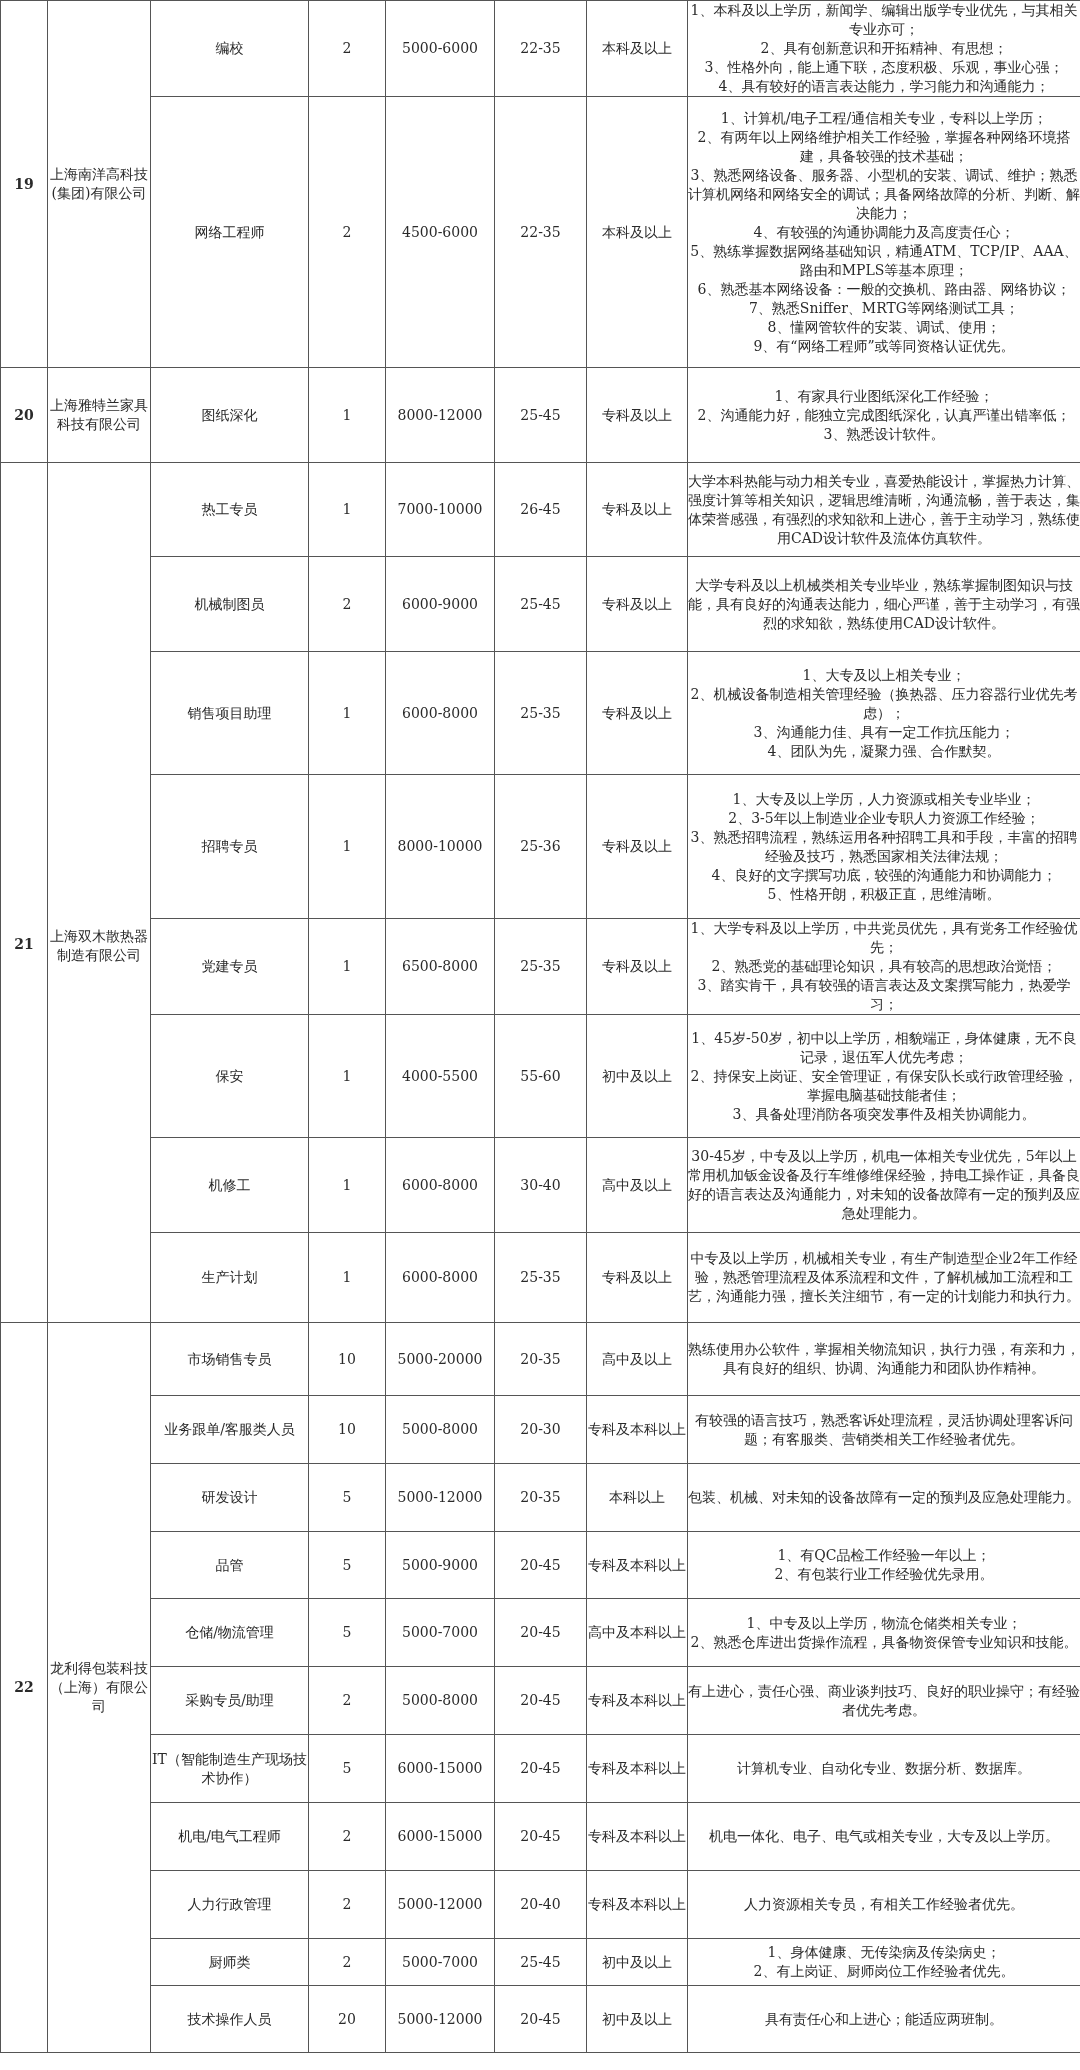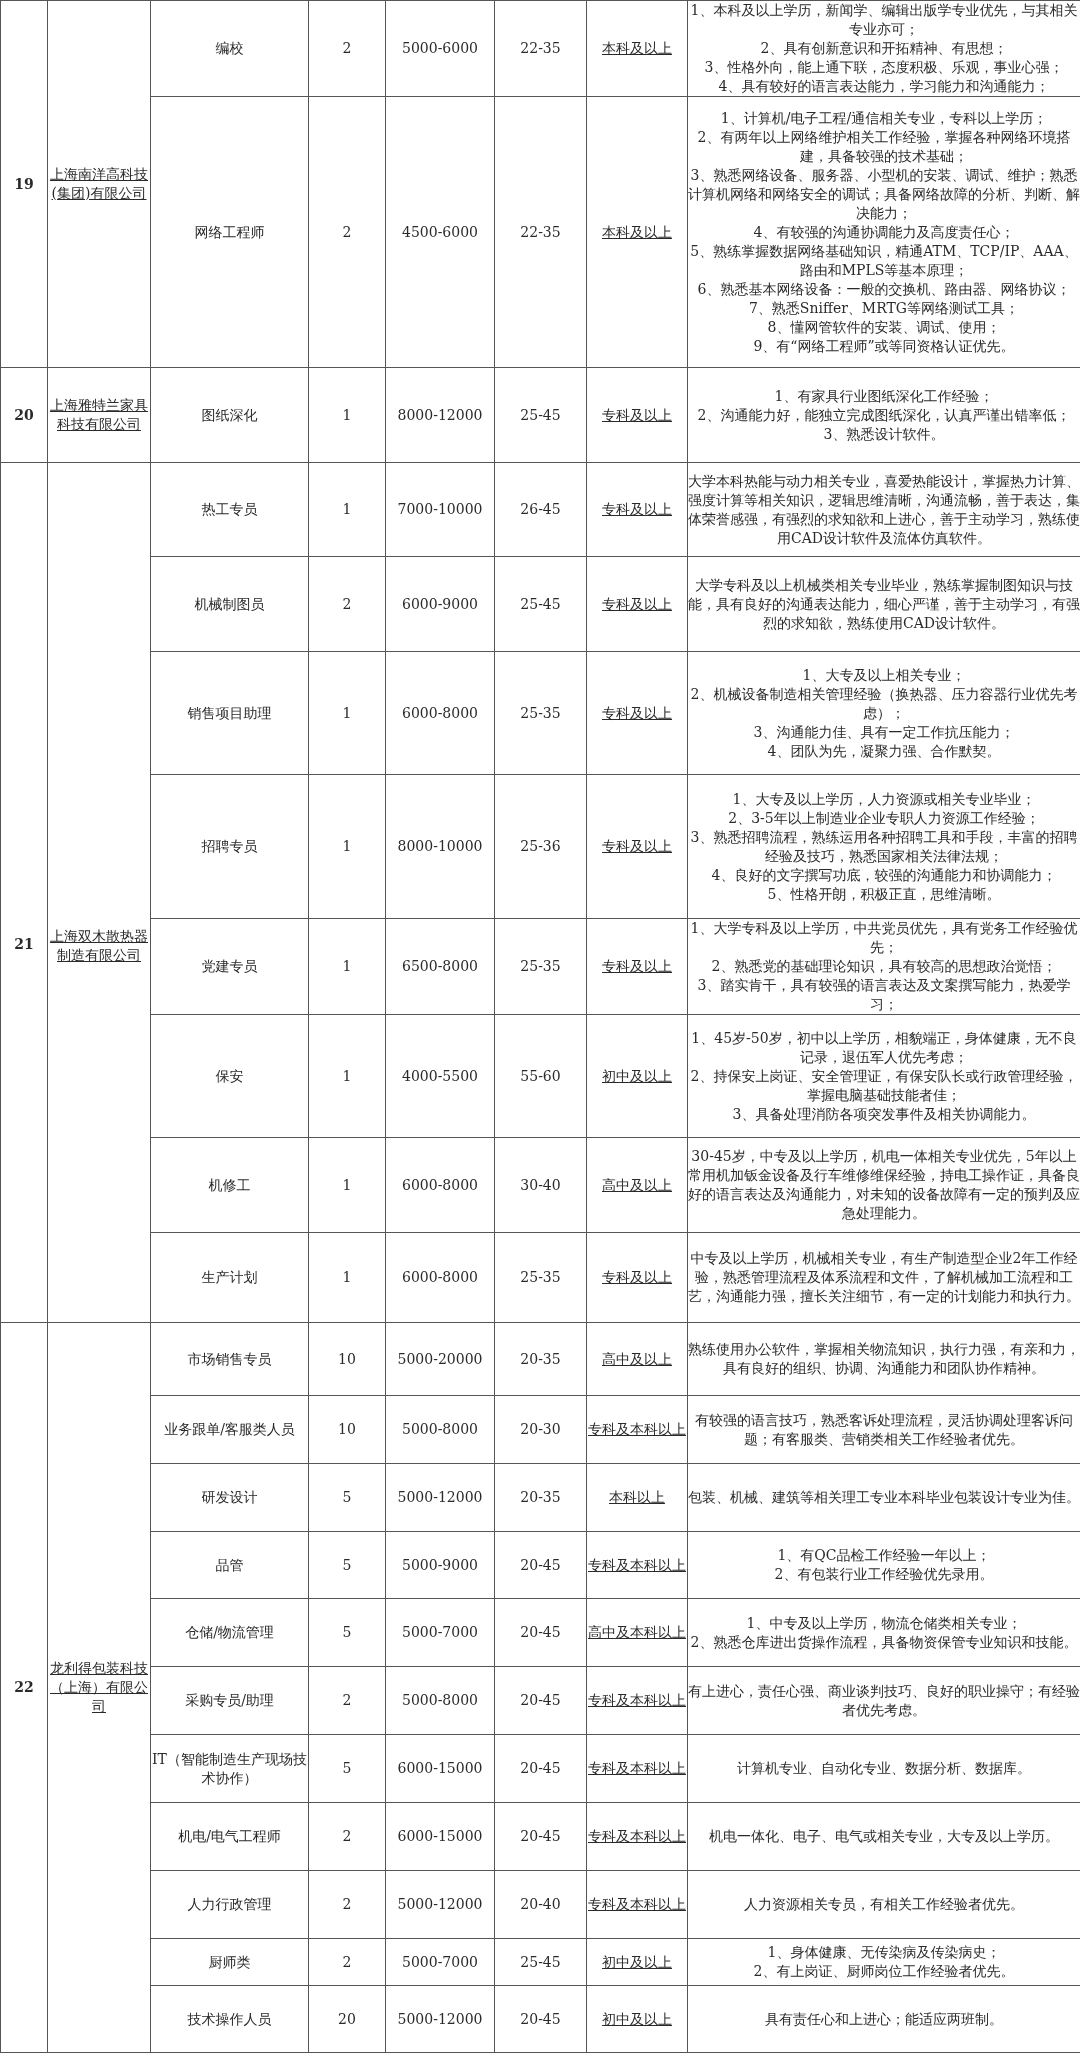--- a/index.html
+++ b/index.html
@@ -14,30 +14,30 @@
   table.jobs td {
     border: 1.5px solid #555555;
     padding: 0;
     vertical-align: middle;
     text-align: center;
     font-size: 14px;
     line-height: 19px;
     overflow: hidden;
   }
   td.no { font-size: 14px; font-weight: bold; }
-  td.company { padding: 0 4px; font-size: 14px; line-height: 19px; text-decoration: underline; }
+  td.company { padding: 0 4px; font-size: 14px; line-height: 19px; }
   td.req {
     text-align: left;
     padding: 2px 3px 2px 4px;
     font-size: 13.3px;
     line-height: 18.5px;
     white-space: pre-wrap;
     word-break: break-all;
   }
-  td.edu { padding: 0 4px; text-decoration: underline; }
+  td.edu { padding: 0 4px; }
   .group-top td { border-top: 2.5px solid #666; }
 </style>
 </head>
 <body>
 
 <table class="jobs">
   <colgroup>
     <col style="width:47px">
       <col style="width:103px">
       <col style="width:158px">
@@ -187,21 +187,21 @@
       <td>20-30</td>
       <td class="edu">专科及本科以上</td>
       <td class="req">有较强的语言技巧，熟悉客诉处理流程，灵活协调处理客诉问题；有客服类、营销类相关工作经验者优先。</td>
     </tr>
     <tr style="height:68px">
       <td>研发设计</td>
       <td>5</td>
       <td>5000-12000</td>
       <td>20-35</td>
       <td class="edu">本科以上</td>
-      <td class="req">包装、机械、建筑等相关理工专业本科毕业包装设计专业为佳。</td>
+      <td class="req">包装、机械、对未知的设备故障有一定的预判及应急处理能力。</td>
     </tr>
     <tr style="height:67px">
       <td>品管</td>
       <td>5</td>
       <td>5000-9000</td>
       <td>20-45</td>
       <td class="edu">专科及本科以上</td>
       <td class="req">1、有QC品检工作经验一年以上；
 2、有包装行业工作经验优先录用。</td>
     </tr>

